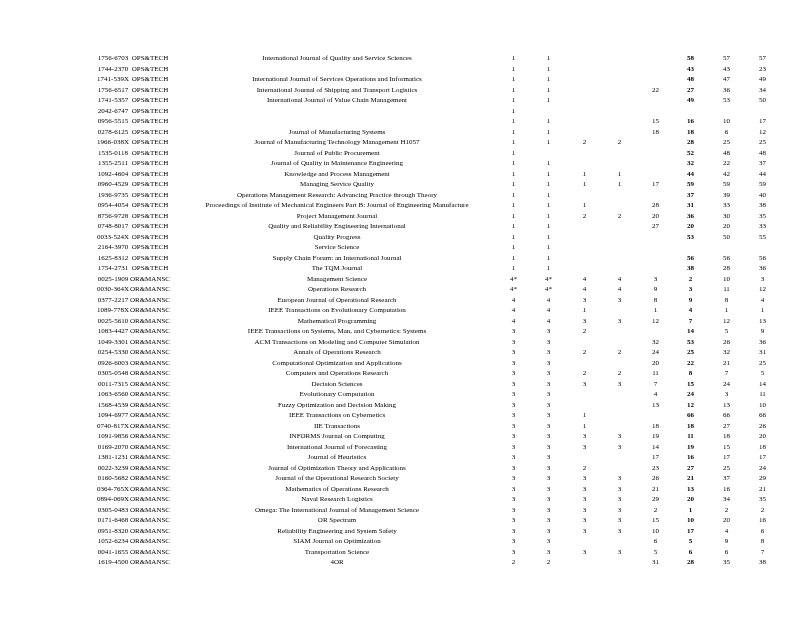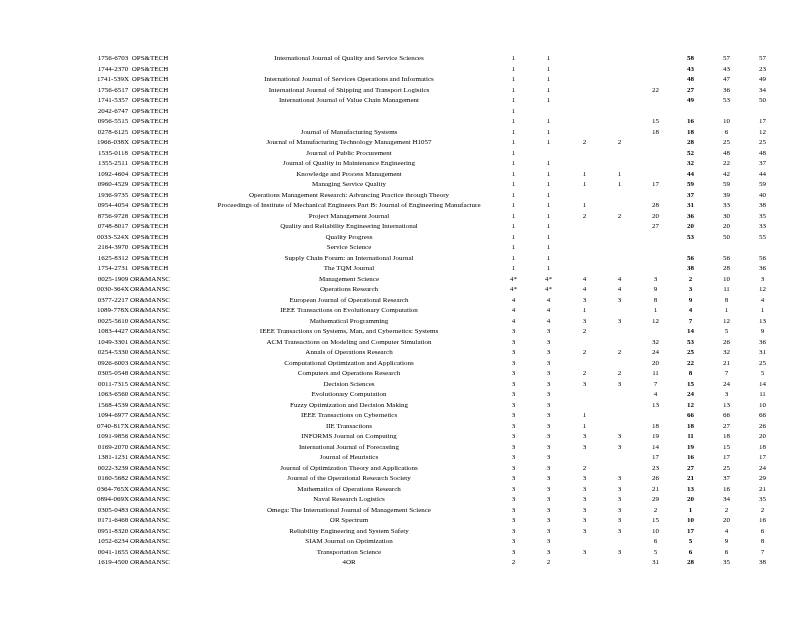--- a/index.html
+++ b/index.html
@@ -36,21 +36,21 @@
   }
   .cell {
     position: absolute;
     top: 0;
     height: 10.5px;
     text-align: center;
     overflow: visible;
   }
   .cell.issn  { left: 58px;  width: 40px; }
   .cell.cat   { left: 92px;  width: 46px; }
-  .cell.title { left: 152px; width: 324px; }
+  .cell.title { left: 140px; width: 324px; }
   .cell.g0 { left: 461px; width: 35px; }
   .cell.g1 { left: 496px; width: 35px; }
   .cell.g2 { left: 532px; width: 35px; }
   .cell.g3 { left: 567px; width: 35px; }
   .cell.g4 { left: 603px; width: 35px; }
   .cell.g5 { left: 638px; width: 35px; font-weight: bold; }
   .cell.g6 { left: 674px; width: 35px; }
   .cell.g7 { left: 710px; width: 35px; }
 </style>
 </head>

